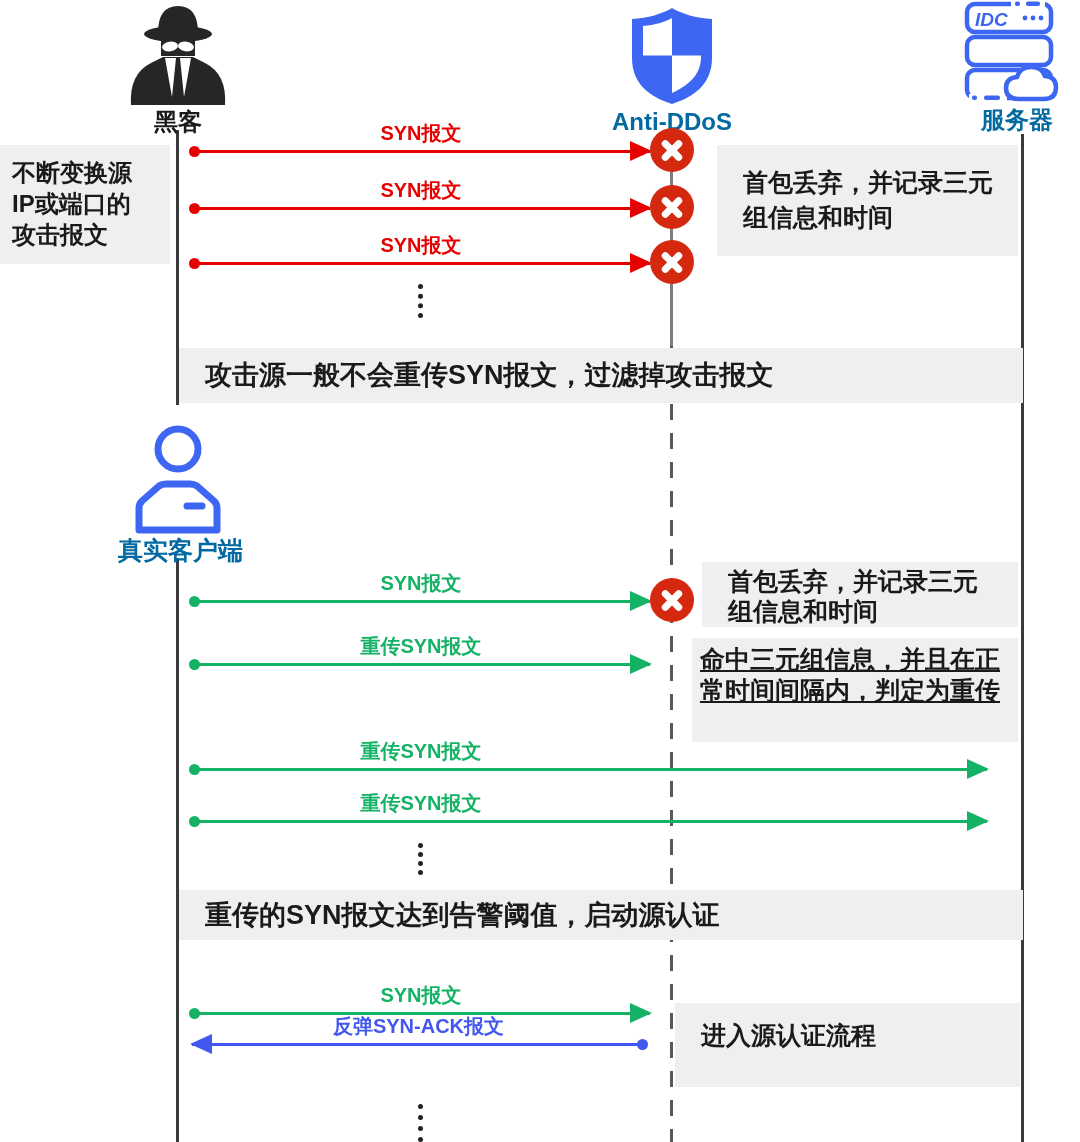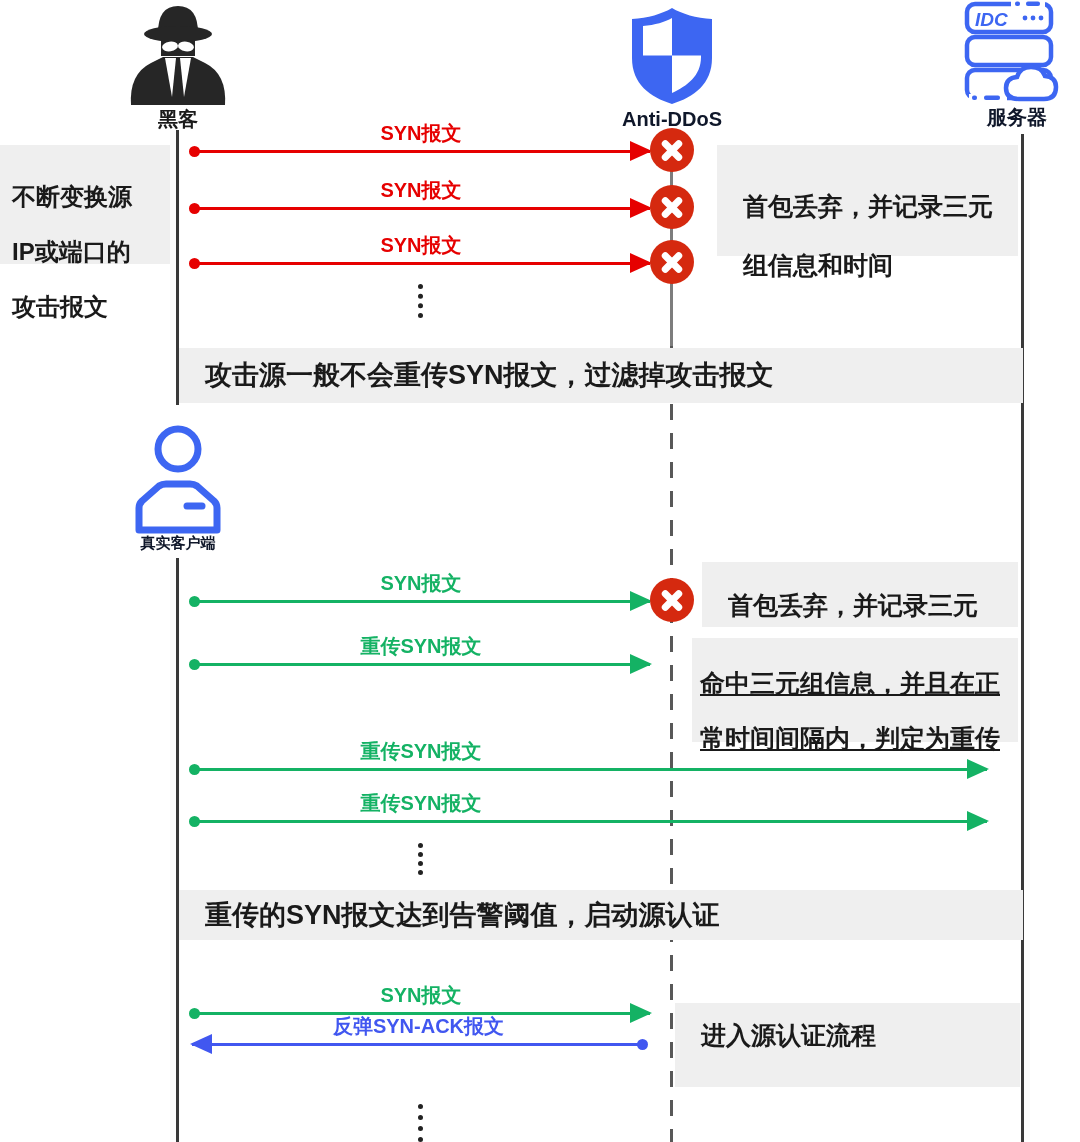--- a/index.html
+++ b/index.html
@@ -6,21 +6,21 @@
   .stage{position:relative;width:1080px;height:1142px;background:#fff;overflow:hidden;
          font-family:"Liberation Sans","DejaVu Sans",sans-serif;color:#1a1a1a;}
   .abs{position:absolute;font-style:italic;}
   
   .lifeline{position:absolute;width:3px;z-index:1;}
   .ll-dark{background:#3a3a3a;}
   .ll-gray{background:#7d7d7d;}
   .ll-dash{background:repeating-linear-gradient(180deg,#585858 0 16px,transparent 16px 29px);}
   
   .note{position:absolute;background:#efefef;z-index:2;font-weight:bold;}
-  .note .ln{white-space:nowrap;margin-top:24px;}
+  .note .ln{white-space:nowrap;}
   
   .arrow{position:absolute;z-index:3;height:3px;}
   .aline{position:absolute;left:0;right:0;top:0;height:3px;}
   .alabel{position:absolute;top:-30px;left:0;text-align:center;font-weight:bold;font-size:20px;white-space:nowrap;}
   .adot{position:absolute;top:-4px;width:11px;height:11px;border-radius:50%;}
   .adot.at-left{left:-3px;} .adot.at-right{right:-3px;}
   .ahead-right{position:absolute;right:-2px;top:-9px;width:0;height:0;
     border-left:22px solid;border-top:10px solid transparent;border-bottom:10px solid transparent;}
   .ahead-left{position:absolute;left:-2px;top:-9px;width:0;height:0;
     border-right:22px solid;border-top:10px solid transparent;border-bottom:10px solid transparent;}
@@ -31,22 +31,22 @@
   .blue .aline{background:#4157f0;} .blue .adot{background:#4157f0;}
   .blue .ahead-left{border-right-color:#4157f0;} .blue .alabel{color:#4157f0;}
   
   .block{position:absolute;width:44px;height:44px;border-radius:50%;background:#d5290f;z-index:4;}
   .block::before,.block::after{content:"";position:absolute;left:9px;top:18.5px;width:26px;height:7px;
     border-radius:4px;background:#fff;}
   .block::before{transform:rotate(45deg);} .block::after{transform:rotate(-45deg);}
   
   .vdots{position:absolute;width:0;border-left:5px dotted #222;z-index:3;}
   
-  .actor-label{position:absolute;text-align:center;font-weight:bold;font-size:20px;z-index:2;white-space:nowrap;}
-  .blue-label{color:#0f172a;}
+  .actor-label{position:absolute;text-align:center;font-weight:bold;font-size:24px;z-index:2;white-space:nowrap;}
+  .blue-label{color:#0369a1;}
   svg text{font-family:"Liberation Sans","DejaVu Sans",sans-serif;}
 </style>
 </head>
 <body>
 
 <div class="stage">
 
   <div class="lifeline ll-dark" style="left:176px;top:130px;height:275px;"></div>
   <div class="lifeline ll-dark" style="left:176px;top:558px;height:584px;"></div>
   <div class="lifeline ll-gray" style="left:670px;top:134px;height:212px;"></div>
@@ -107,21 +107,21 @@
   </div>
   <div class="actor-label blue-label" style="left:967px;top:104px;width:100px;">服务器</div>
 
   <div class="abs" style="left:130px;top:424px;z-index:2;">
     <svg width="96" height="110" viewBox="0 0 96 110">
       <circle cx="48" cy="25" r="20" fill="none" stroke="#3d66f2" stroke-width="7"></circle>
       <path d="M9 106 L9 84 Q9 80 12 77 L29 62 Q32 60 36 60 L60 60 Q64 60 67 62 L84 77 Q87 80 87 84 L87 106 Z" fill="none" stroke="#3d66f2" stroke-width="7" stroke-linejoin="round"></path>
       <line x1="57" y1="82" x2="72" y2="82" stroke="#3d66f2" stroke-width="7" stroke-linecap="round"></line>
     </svg>
   </div>
-  <div class="actor-label blue-label" style="left:118px;top:534px;width:120px;font-size:15px;">真实客户端</div>
+  <div class="actor-label blue-label" style="left:118px;top:534px;width:120px;font-size:25px;">真实客户端</div>
 
   <div class="note" style="left:0;top:145px;width:158px;height:107px;padding:12px 0 0 12px;font-size:24px;line-height:31px;">
     <div class="ln">不断变换源</div>
     <div class="ln">IP或端口的</div>
     <div class="ln">攻击报文</div>
   </div>
 
   <div class="note" style="left:717px;top:145px;width:301px;height:111px;padding:20px 0 0 26px;font-size:25px;line-height:35px;box-sizing:border-box;">
     <div class="ln">首包丢弃，并记录三元</div>
     <div class="ln">组信息和时间</div>

